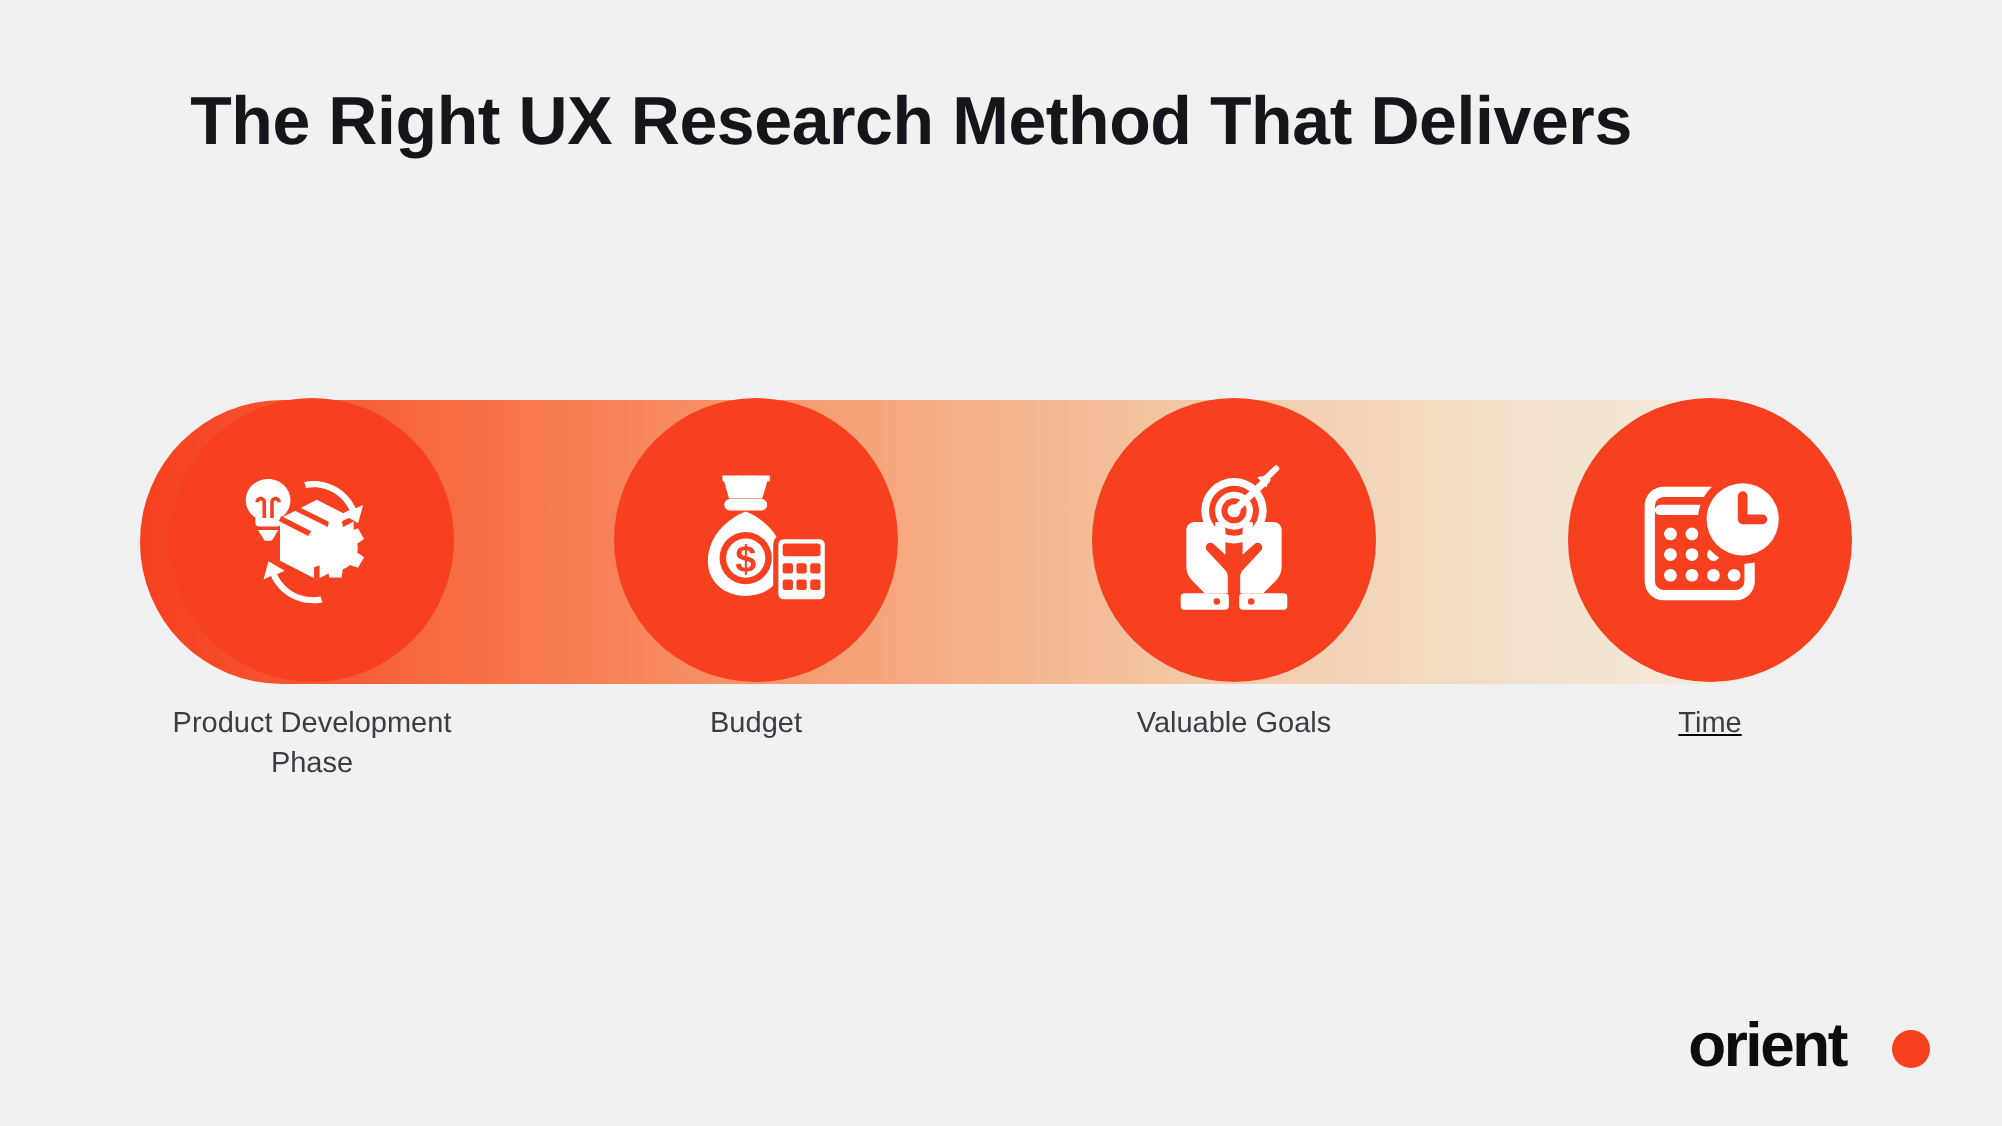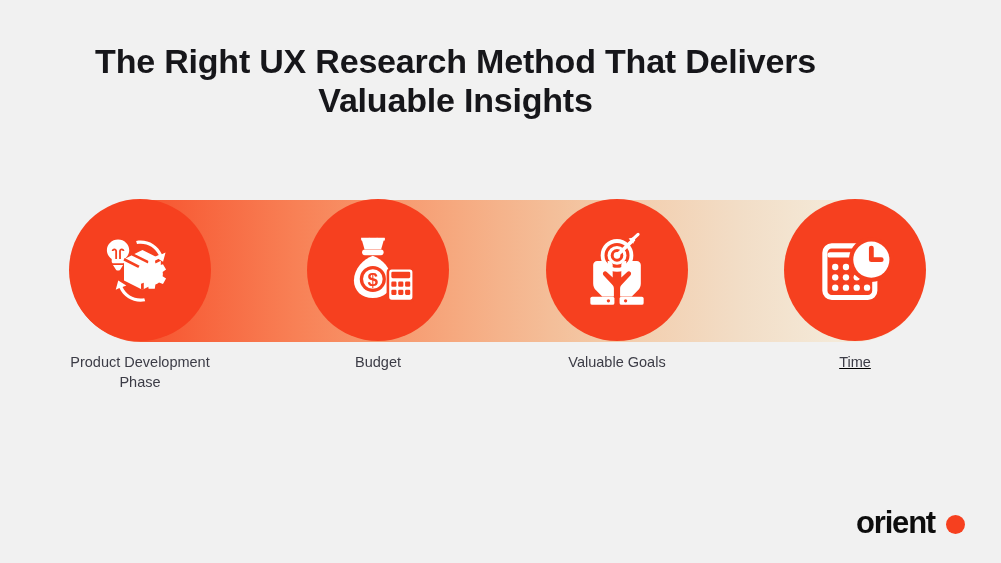--- a/index.html
+++ b/index.html
@@ -72,21 +72,21 @@
     height: 200px;
   }
 
   .step {
     position: absolute;
     top: 0;
     width: 200px;
     text-align: center;
   }
 
-  .step-1 { left: 40px;  }
+  .step-1 { left: 56px;  }
   .step-2 { left: 278px; }
   .step-3 { left: 517px; }
   .step-4 { left: 755px; text-decoration: underline; }
 
   .circle {
     width: 142px;
     height: 142px;
     margin: 0 auto;
     border-radius: 50%;
     background: #F6401F;
@@ -110,21 +110,21 @@
     white-space: pre-line;
   }
 
   
   .logo {
     position: absolute;
     right: 36px;
     bottom: 22px;
     display: flex;
     align-items: center;
-    gap: 4px;
+    gap: 16px;
   }
 
   .logo-text {
     font-size: 31px;
     font-weight: bold;
     color: #0d0d0d;
     letter-spacing: -1.2px;
     font-family: "Liberation Sans", sans-serif;
   }
 
@@ -137,21 +137,20 @@
     margin-bottom: -2px;
   }
 </style>
 </head>
 <body>
 
 <div class="stage">
 
   <div class="title-block">
     <span class="title-line">The Right UX Research Method That Delivers</span>
-    <span class="title-line">Valuable Insights</span>
   </div>
 
   <div class="band"></div>
 
   <div class="steps">
 
     <div class="step step-1">
       <div class="circle">
         <svg viewBox="0 0 100 100" xmlns="http://www.w3.org/2000/svg">
           <g fill="#ffffff">

